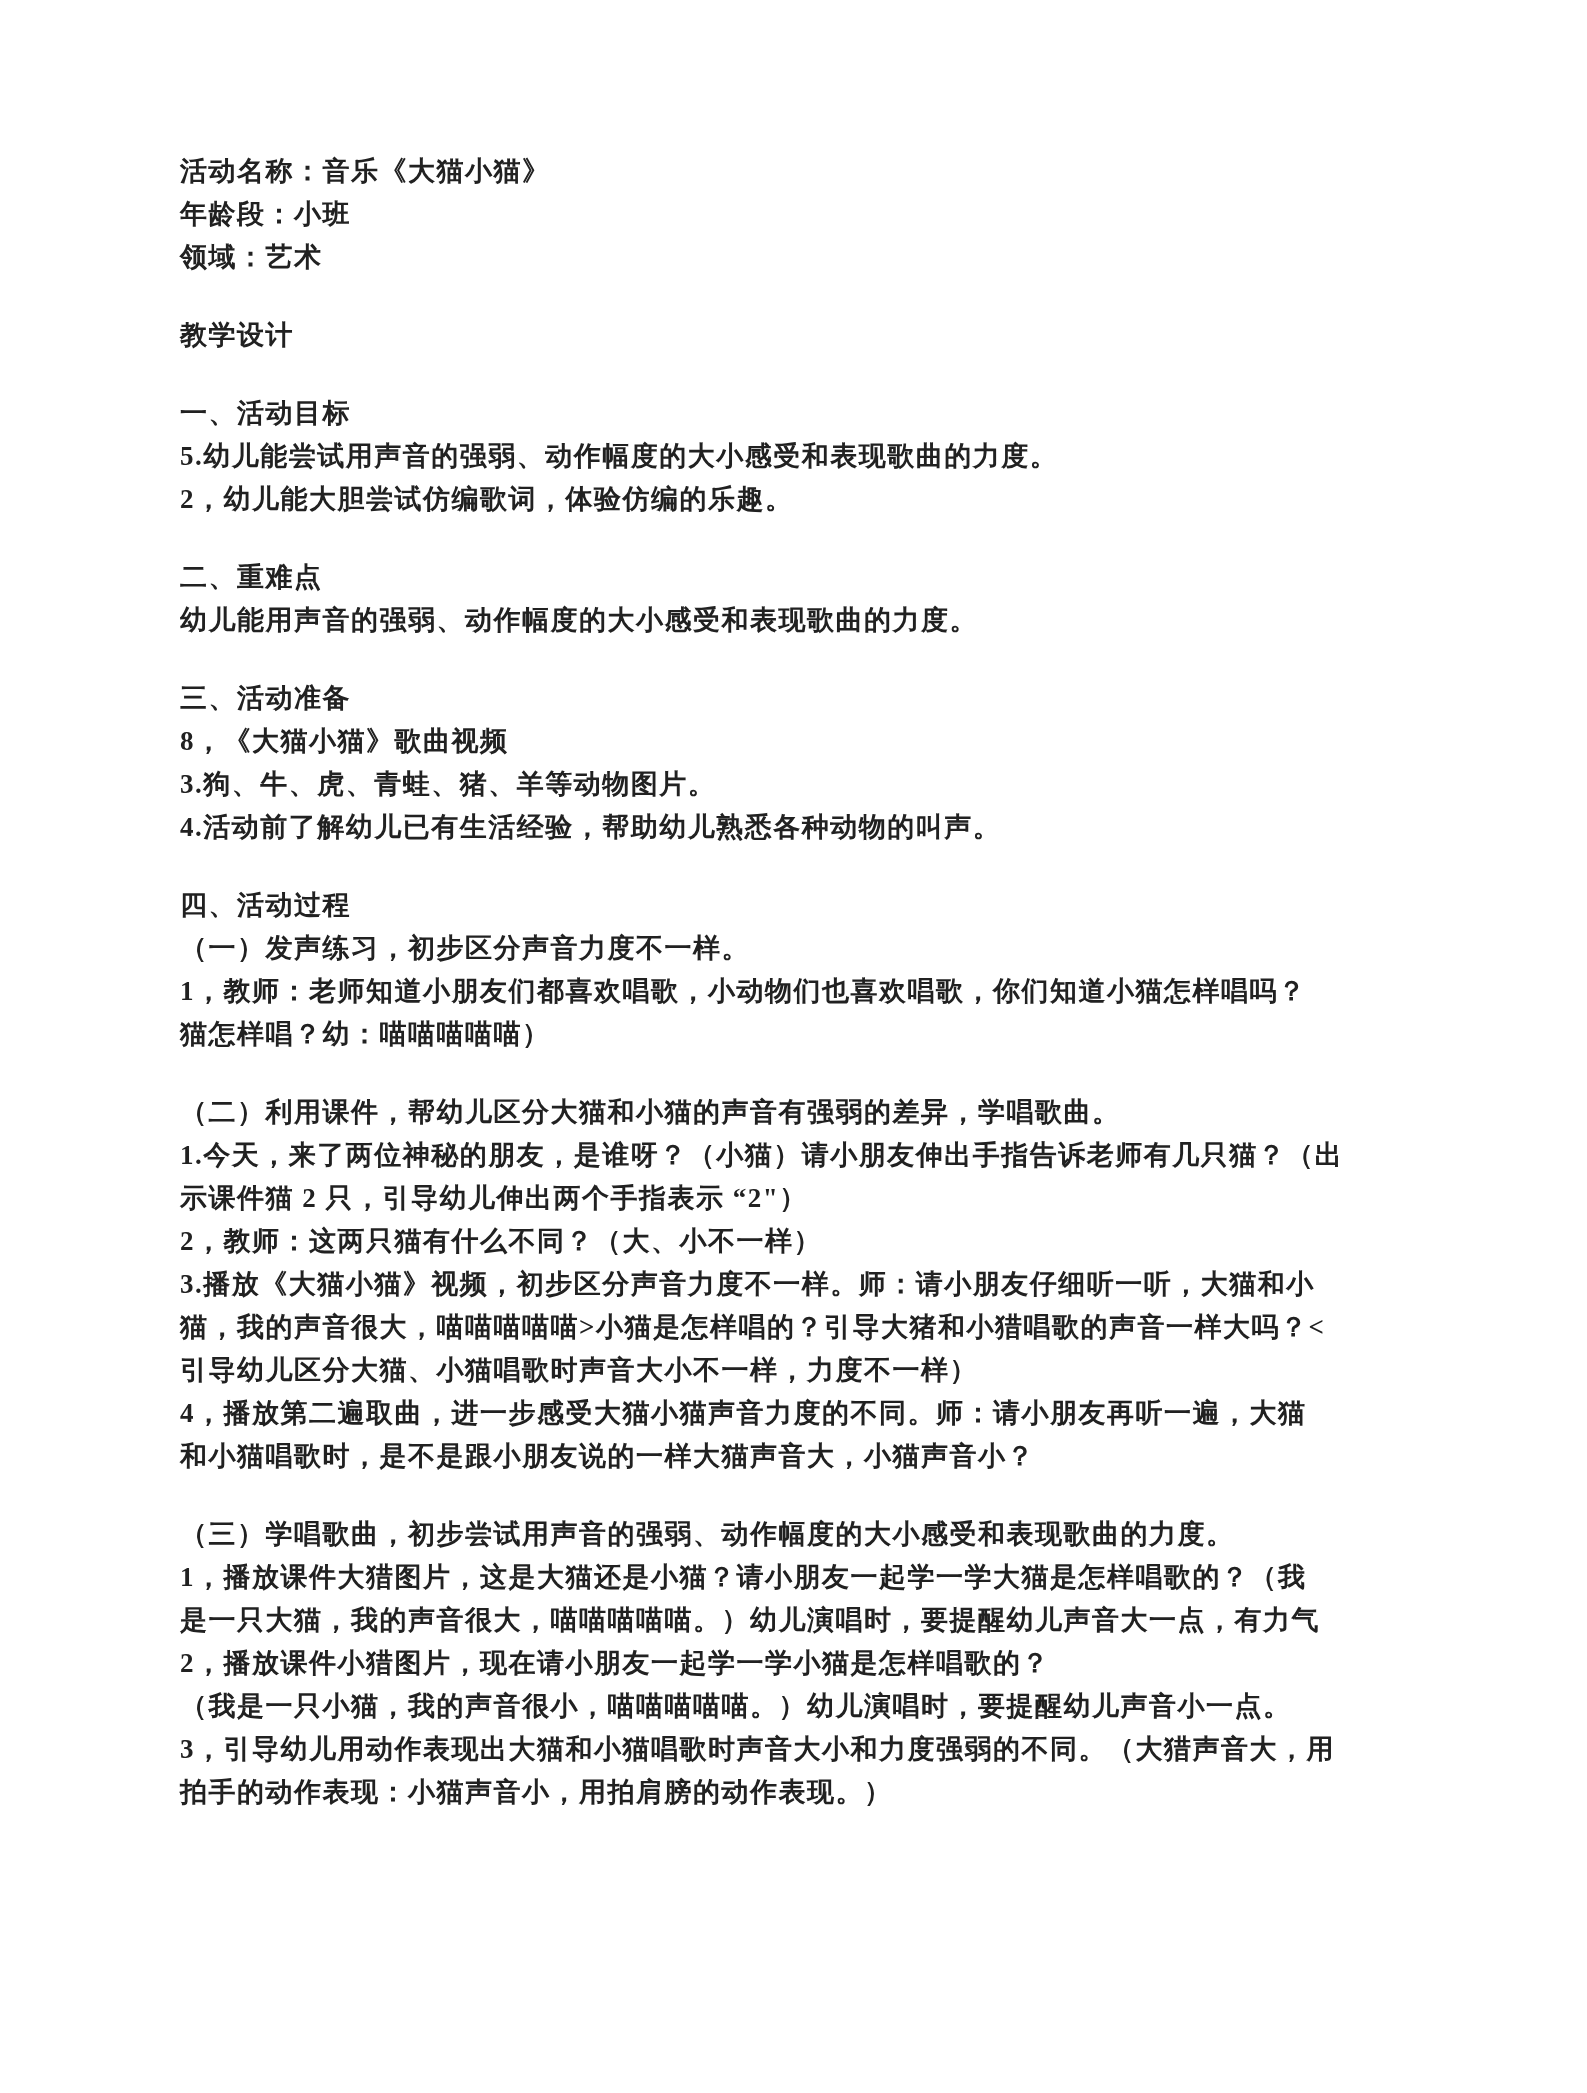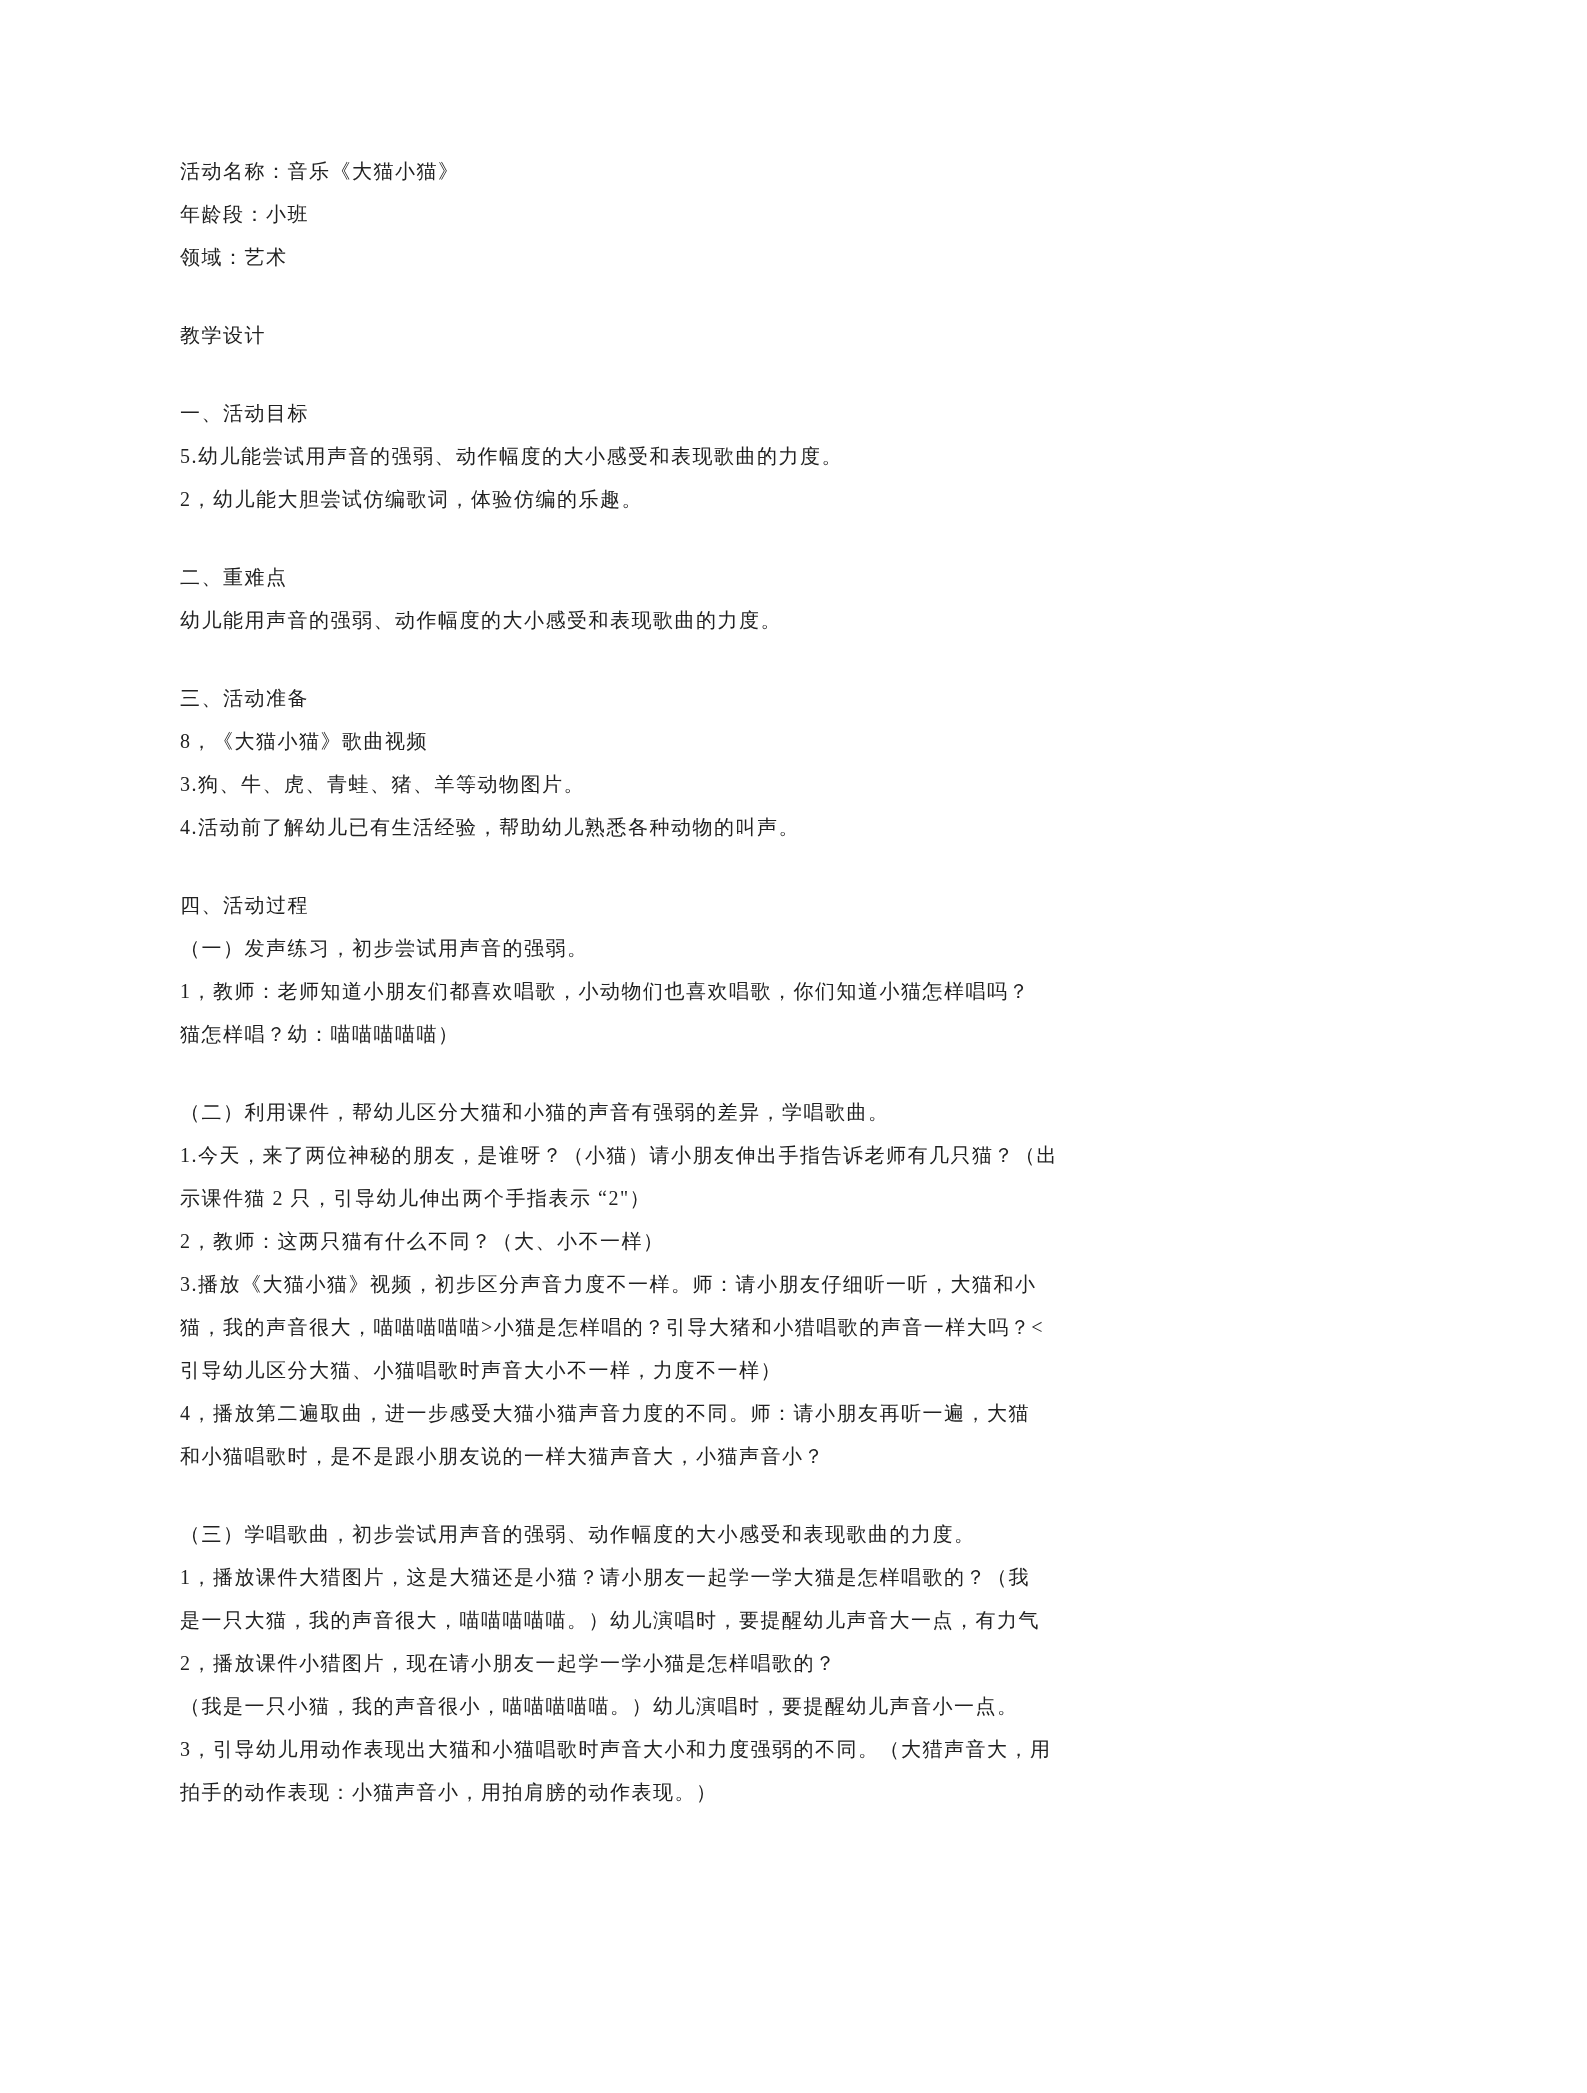--- a/index.html
+++ b/index.html
@@ -26,25 +26,25 @@
   .content {
     position: absolute;
     left: 180px;
     top: 150px;
     width: 1240px;
   }
   .block {
     margin: 0 0 35px 0;
   }
   .line {
-    font-size: 20px;
+    font-size: 27px;
     line-height: 43px;
     letter-spacing: 1.5px;
     white-space: nowrap;
-    font-weight: 400;
+    font-weight: 700;
   }
 </style>
 </head>
 <body>
 
 <div class="page">
   <div class="content">
 
     <div class="block">
       <div class="line">活动名称：音乐《大猫小猫》</div>
@@ -69,21 +69,21 @@
 
     <div class="block">
       <div class="line">三、活动准备</div>
       <div class="line">8，《大猫小猫》歌曲视频</div>
       <div class="line">3.狗、牛、虎、青蛙、猪、羊等动物图片。</div>
       <div class="line">4.活动前了解幼儿已有生活经验，帮助幼儿熟悉各种动物的叫声。</div>
     </div>
 
     <div class="block">
       <div class="line">四、活动过程</div>
-      <div class="line">（一）发声练习，初步尝试用声音的强弱。</div>
+      <div class="line">（一）发声练习，初步区分声音力度不一样。</div>
       <div class="line">1，教师：老师知道小朋友们都喜欢唱歌，小动物们也喜欢唱歌，你们知道小猫怎样唱吗？</div>
       <div class="line">猫怎样唱？幼：喵喵喵喵喵）</div>
     </div>
 
     <div class="block">
       <div class="line">（二）利用课件，帮幼儿区分大猫和小猫的声音有强弱的差异，学唱歌曲。</div>
       <div class="line">1.今天，来了两位神秘的朋友，是谁呀？（小猫）请小朋友伸出手指告诉老师有几只猫？（出</div>
       <div class="line">示课件猫 2 只，引导幼儿伸出两个手指表示 “2"）</div>
       <div class="line">2，教师：这两只猫有什么不同？（大、小不一样）</div>
       <div class="line">3.播放《大猫小猫》视频，初步区分声音力度不一样。师：请小朋友仔细听一听，大猫和小</div>

